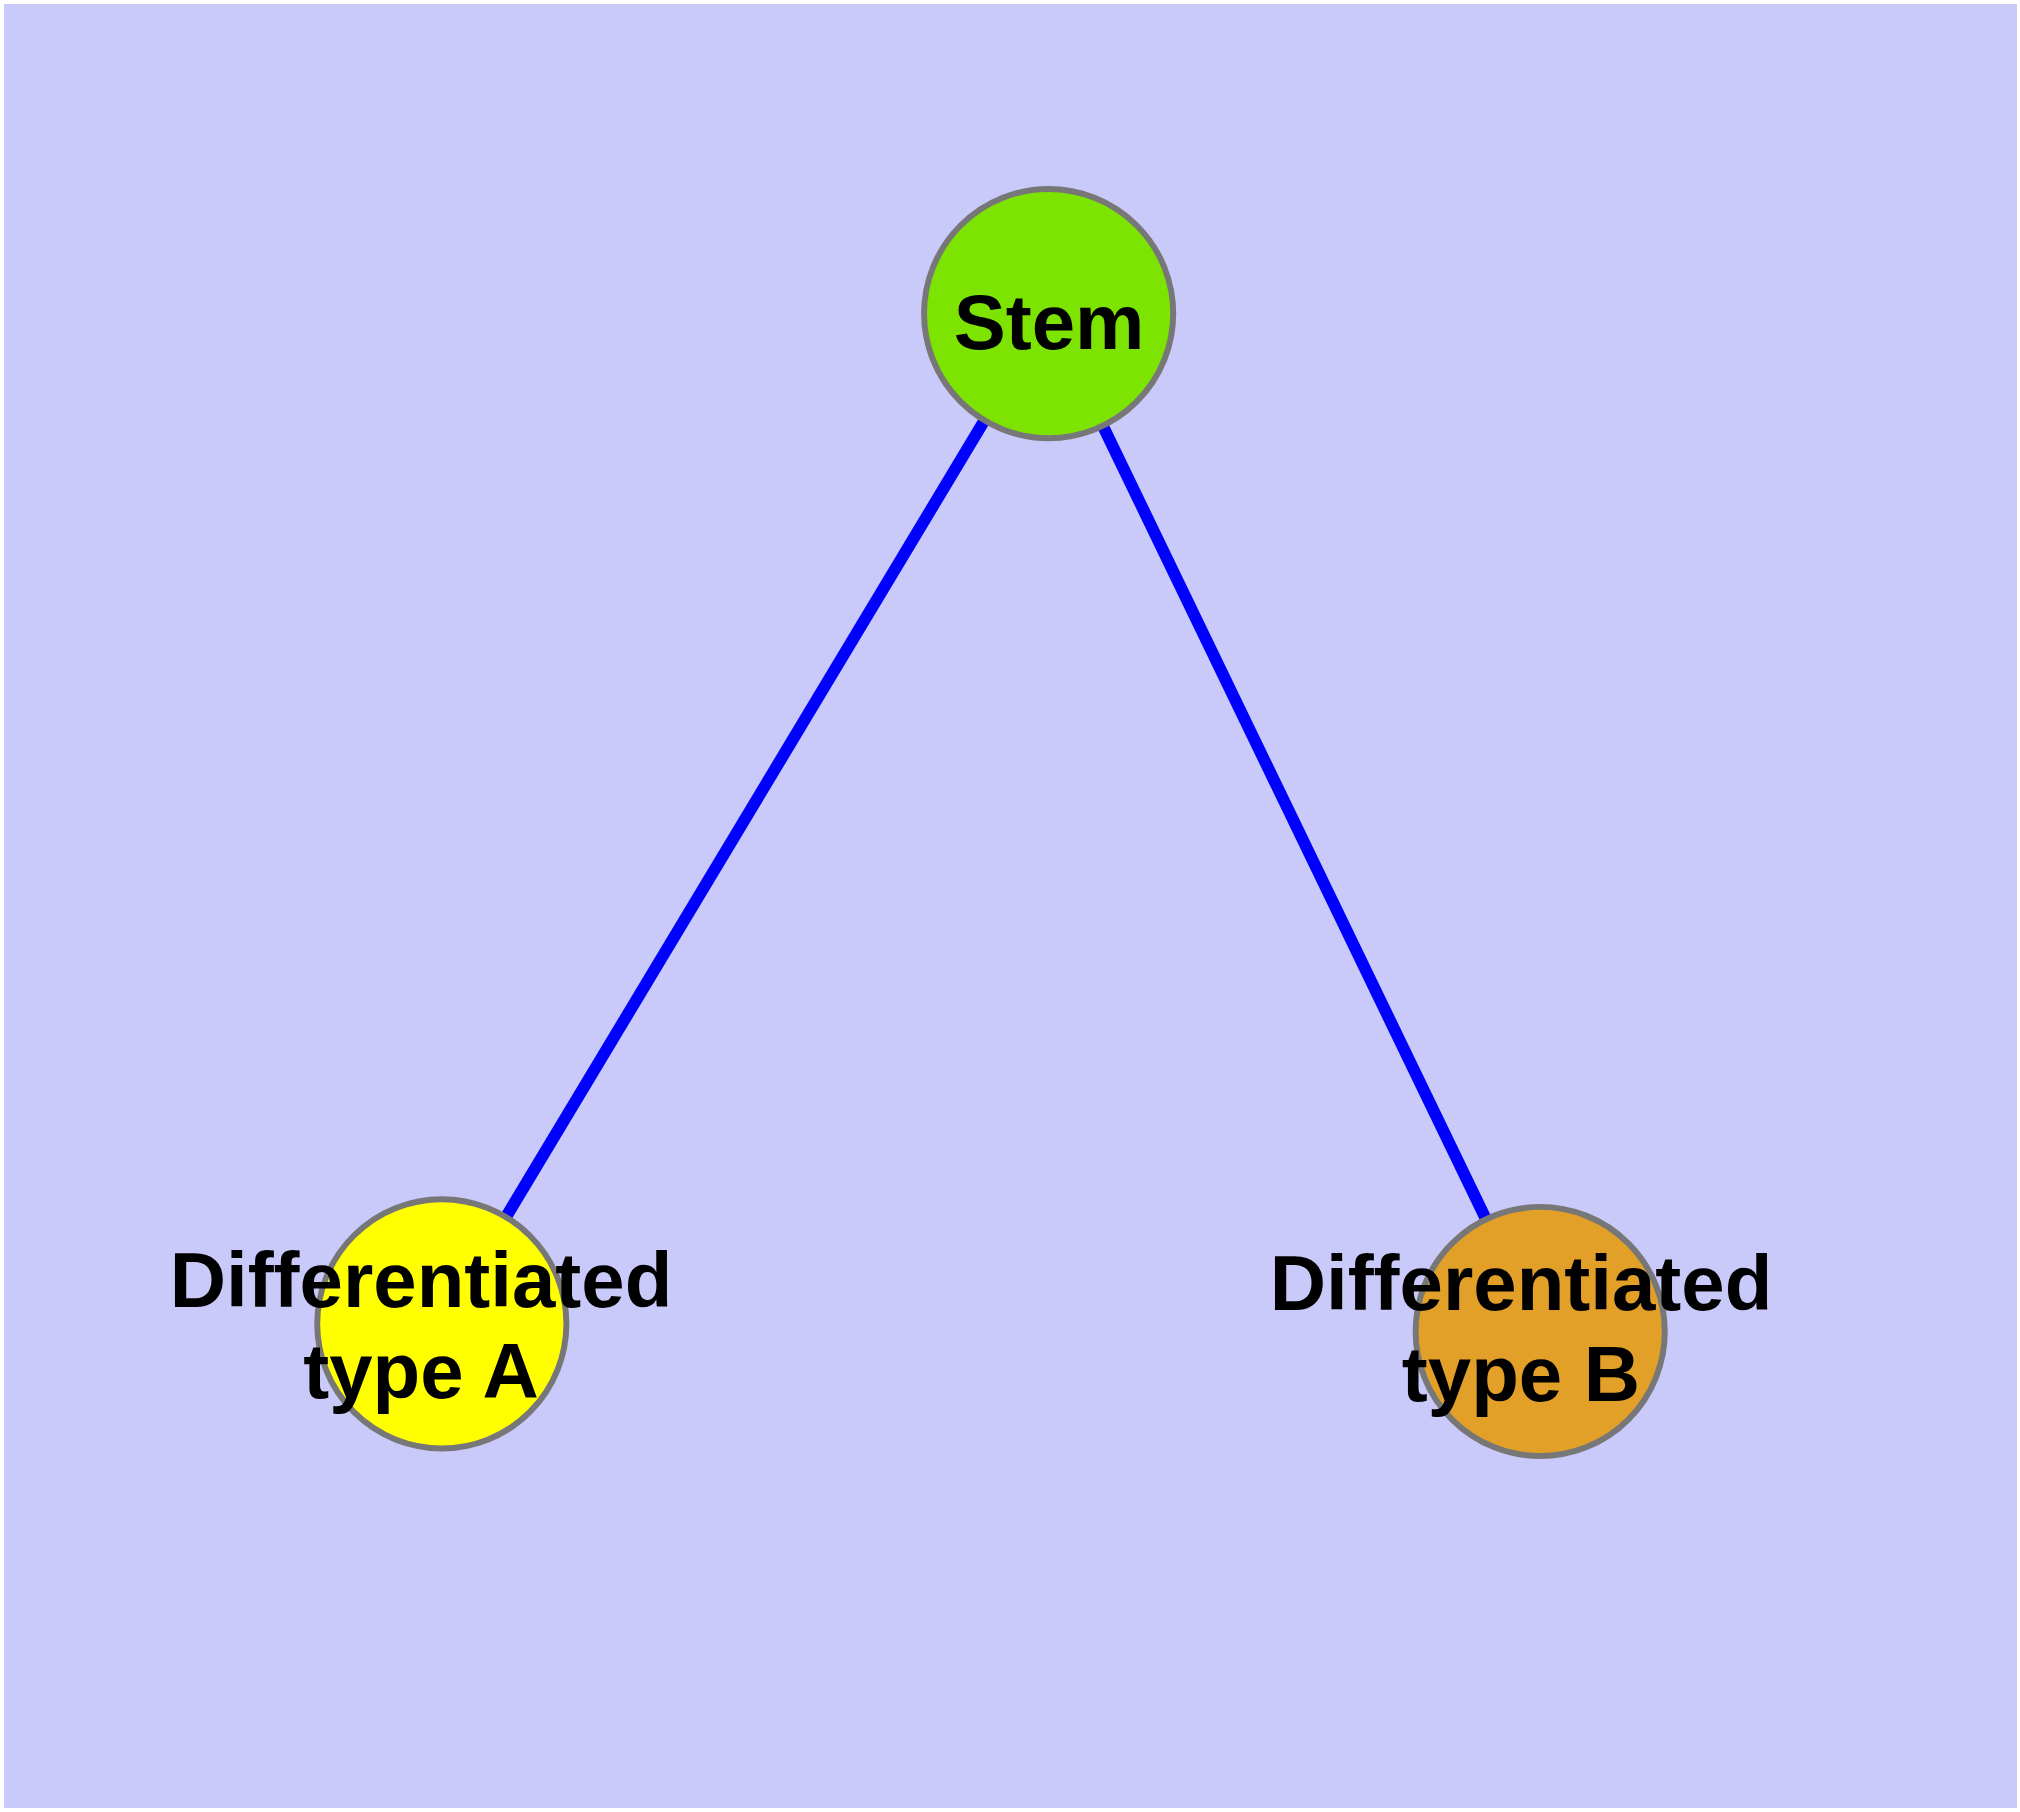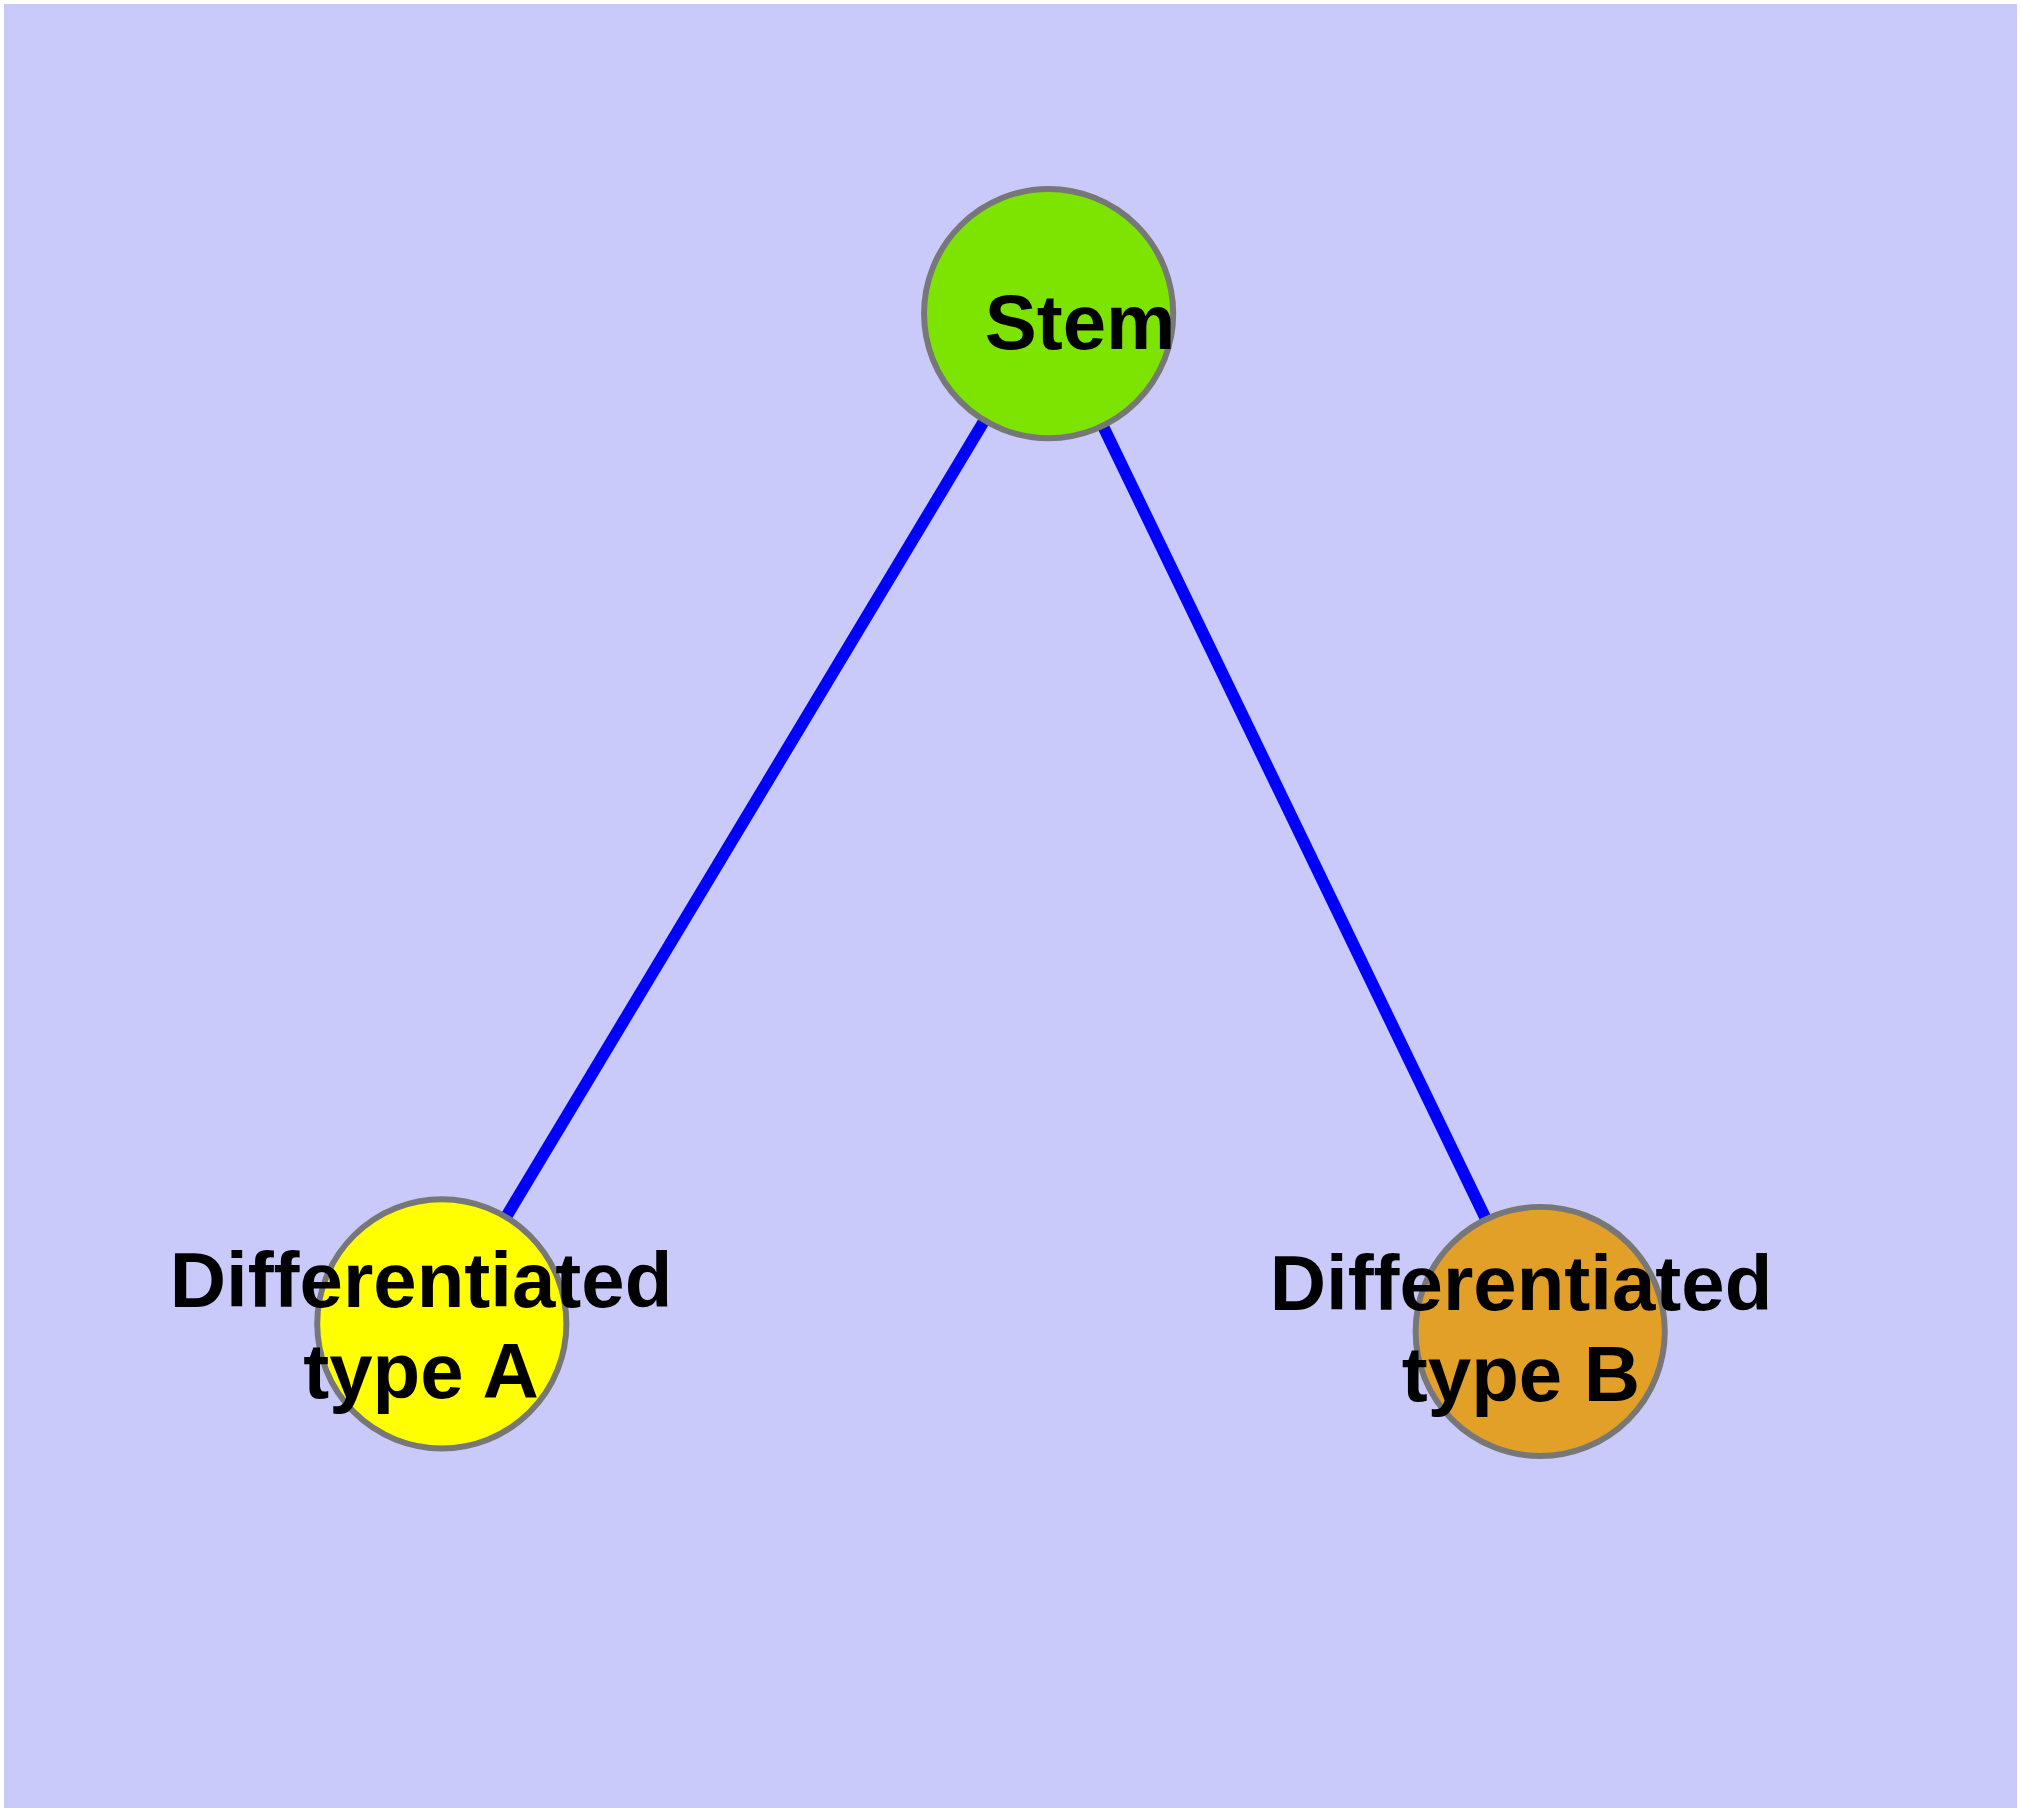--- a/index.html
+++ b/index.html
@@ -31,21 +31,21 @@
     position: absolute;
     transform: translate(-50%, -50%);
     font-weight: bold;
     font-size: 78px;
     line-height: 91px;
     color: #000000;
     text-align: center;
     white-space: pre-line;
     letter-spacing: 0;
   }
-  .label-stem { left: 1080px; top: 322px; }
+  .label-stem { left: 1049px; top: 322px; }
   .label-a    { left: 421px;  top: 1326px; }
   .label-b    { left: 1521px; top: 1329px; }
 </style>
 </head>
 <body>
 
 <div class="stage">
 
   <svg width="2021" height="1812" viewBox="0 0 2384 2138">
 

